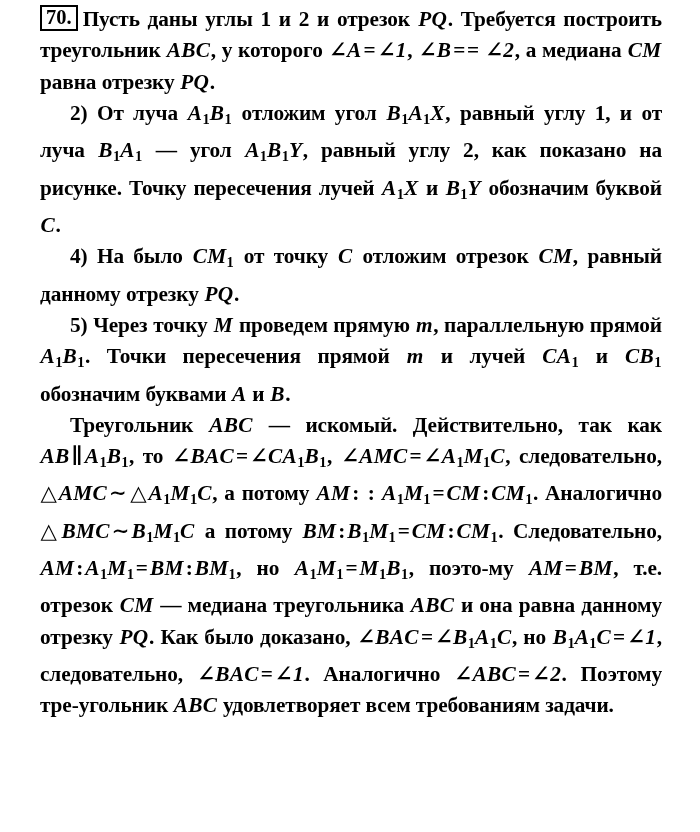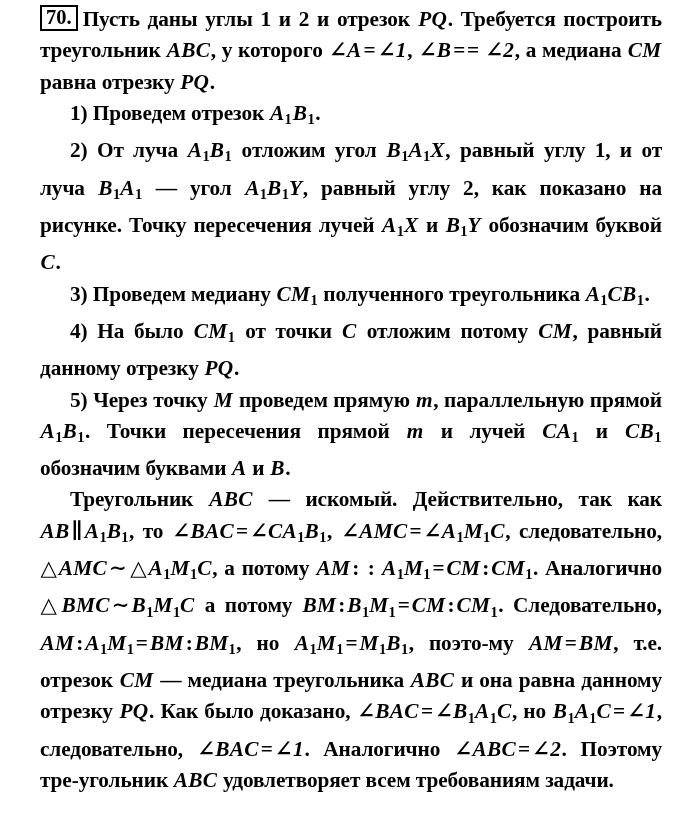--- a/index.html
+++ b/index.html
@@ -99,26 +99,24 @@
 </style>
 </head>
 <body>
 
 <div id="page">
   <div class="body-text">
 
     <p class="para first"><span class="num-box">70.</span><span>Пусть даны углы 1 и 2 и отрезок </span><span class="m">PQ</span><span>. Требуется построить треугольник </span><span class="m">ABC</span><span>, у которого </span><span class="m">∠A</span><span class="op">=</span><span class="m">∠1</span><span>, </span><span class="m">∠B</span><span class="op">=</span><span>= </span><span class="m">∠2</span><span>, а медиана </span><span class="m">CM</span><span> равна </span><span class="b">отрезку</span> <span class="m">PQ</span><span>.</span></p>
 
 
-    <p class="para"><span>1) </span><span>Проведем отрезок </span><span class="m"><span>A</span><span class="sub">1</span></span><span class="m"><span>B</span><span class="sub">1</span></span><span>.</span></p>
 
     <p class="para"><span>2) </span><span>От луча </span><span class="m"><span>A</span><span class="sub">1</span><span>B</span><span class="sub">1</span></span><span> отложим угол </span><span class="m"><span>B</span><span class="sub">1</span><span>A</span><span class="sub">1</span><span>X</span></span><span>, равный углу 1, и от луча </span><span class="m"><span>B</span><span class="sub">1</span><span>A</span><span class="sub">1</span></span><span> — угол </span><span class="m"><span>A</span><span class="sub">1</span><span>B</span><span class="sub">1</span><span>Y</span></span><span>, равный углу </span><span class="b">2</span><span>, как показано на рисунке. Точку пересечения лучей </span><span class="m"><span>A</span><span class="sub">1</span><span>X</span></span><span> и </span><span class="m"><span>B</span><span class="sub">1</span><span>Y</span></span><span> обозначим буквой </span><span class="m">C</span><span>.</span></p>
 
-    <p class="para"><span>3) </span><span>Проведем медиану </span><span class="m"><span>CM</span><span class="sub">1</span></span><span> полученного треугольника </span><span class="m"><span>A</span><span class="sub">1</span><span>CB</span><span class="sub">1</span></span><span>.</span></p>
 
-    <p class="para"><span>4) </span><span>На было </span><span class="m"><span>CM</span><span class="sub">1</span></span><span> от точки </span><span class="mb">C</span><span> отложим потому </span><span class="m">CM</span><span>, равный данному отрезку </span><span class="mb">PQ</span><span>.</span></p>
+    <p class="para"><span>4) </span><span>На было </span><span class="m"><span>CM</span><span class="sub">1</span></span><span> от точку </span><span class="mb">C</span><span> отложим отрезок </span><span class="m">CM</span><span>, равный данному отрезку </span><span class="mb">PQ</span><span>.</span></p>
 
     <p class="para"><span>5) </span><span>Через точку </span><span class="m">M</span><span> проведем прямую </span><span class="m">m</span><span>, параллельную прямой </span><span class="m"><span>A</span><span class="sub">1</span><span>B</span><span class="sub">1</span></span><span>. Точки пересечения прямой </span><span class="m">m</span><span> и лучей </span><span class="m"><span>CA</span><span class="sub">1</span></span><span> и </span><span class="mb"><span>CB</span><span class="sub">1</span></span><span> обозначим буквами </span><span class="m">A</span><span> и </span><span class="m">B</span><span>.</span></p>
 
     <p class="para"><span>Треугольник </span><span class="m">ABC</span><span> — искомый. Действительно, так как </span><span class="m">AB</span><span class="op">∥</span><span class="m"><span>A</span><span class="sub">1</span><span>B</span><span class="sub">1</span></span><span>, то </span><span class="m">∠BAC</span><span class="op">=</span><span class="mb"><span>∠CA</span><span class="sub">1</span><span>B</span><span class="sub">1</span></span><span>, </span><span class="m">∠AMC</span><span class="op">=</span><span class="mb"><span>∠A</span><span class="sub">1</span><span>M</span><span class="sub">1</span><span>C</span></span><span>, следовательно, </span><span class="m">△AMC</span><span class="op">∼</span><span class="m"><span>△A</span><span class="sub">1</span><span>M</span><span class="sub">1</span><span>C</span></span><span>, а потому </span><span class="m">AM</span><span class="op">:</span> <span>: </span><span class="m"><span>A</span><span class="sub">1</span><span>M</span><span class="sub">1</span></span><span class="op">=</span><span class="m">CM</span><span class="op">:</span><span class="m"><span>CM</span><span class="sub">1</span></span><span>. Аналогично </span><span class="m">△BMC</span><span class="op">∼</span><span class="m"><span>B</span><span class="sub">1</span><span>M</span><span class="sub">1</span><span>C</span></span><span> а потому </span><span class="m">BM</span><span class="op">:</span><span class="m"><span>B</span><span class="sub">1</span><span>M</span><span class="sub">1</span></span><span class="op">=</span><span class="m">CM</span><span class="op">:</span><span class="m"><span>CM</span><span class="sub">1</span></span><span>. Следовательно, </span><span class="m">AM</span><span class="op">:</span><span class="m"><span>A</span><span class="sub">1</span><span>M</span><span class="sub">1</span></span><span class="op">=</span><span class="m">BM</span><span class="op">:</span><span class="mb"><span>BM</span><span class="sub">1</span></span><span>, но </span><span class="m"><span>A</span><span class="sub">1</span><span>M</span><span class="sub">1</span></span><span class="op">=</span><span class="mb"><span>M</span><span class="sub">1</span><span>B</span><span class="sub">1</span></span><span>, поэто-</span><span>му </span><span class="m">AM</span><span class="op">=</span><span class="m">BM</span><span>, т.е. отрезок </span><span class="m">CM</span><span> — медиана треугольника </span><span class="mb">ABC</span><span> и она равна данному отрезку </span><span class="mb">PQ</span><span>. Как было доказано, </span><span class="m">∠BAC</span><span class="op">=</span><span class="mb"><span>∠B</span><span class="sub">1</span><span>A</span><span class="sub">1</span><span>C</span></span><span>, но </span><span class="mb"><span>B</span><span class="sub">1</span><span>A</span><span class="sub">1</span><span>C</span></span><span class="op">=</span><span class="mb"><span>∠</span><span>1</span></span><span>, следовательно, </span><span class="m">∠BAC</span><span class="op">=</span><span class="m">∠1</span><span>. Аналогично </span><span class="m">∠ABC</span><span class="op">=</span><span class="m">∠2</span><span>. Поэтому тре-</span><span>угольник </span><span class="m">ABC</span><span> удовлетворяет всем требованиям задачи.</span></p>
 
   </div>
 </div>
 
 </body></html>

